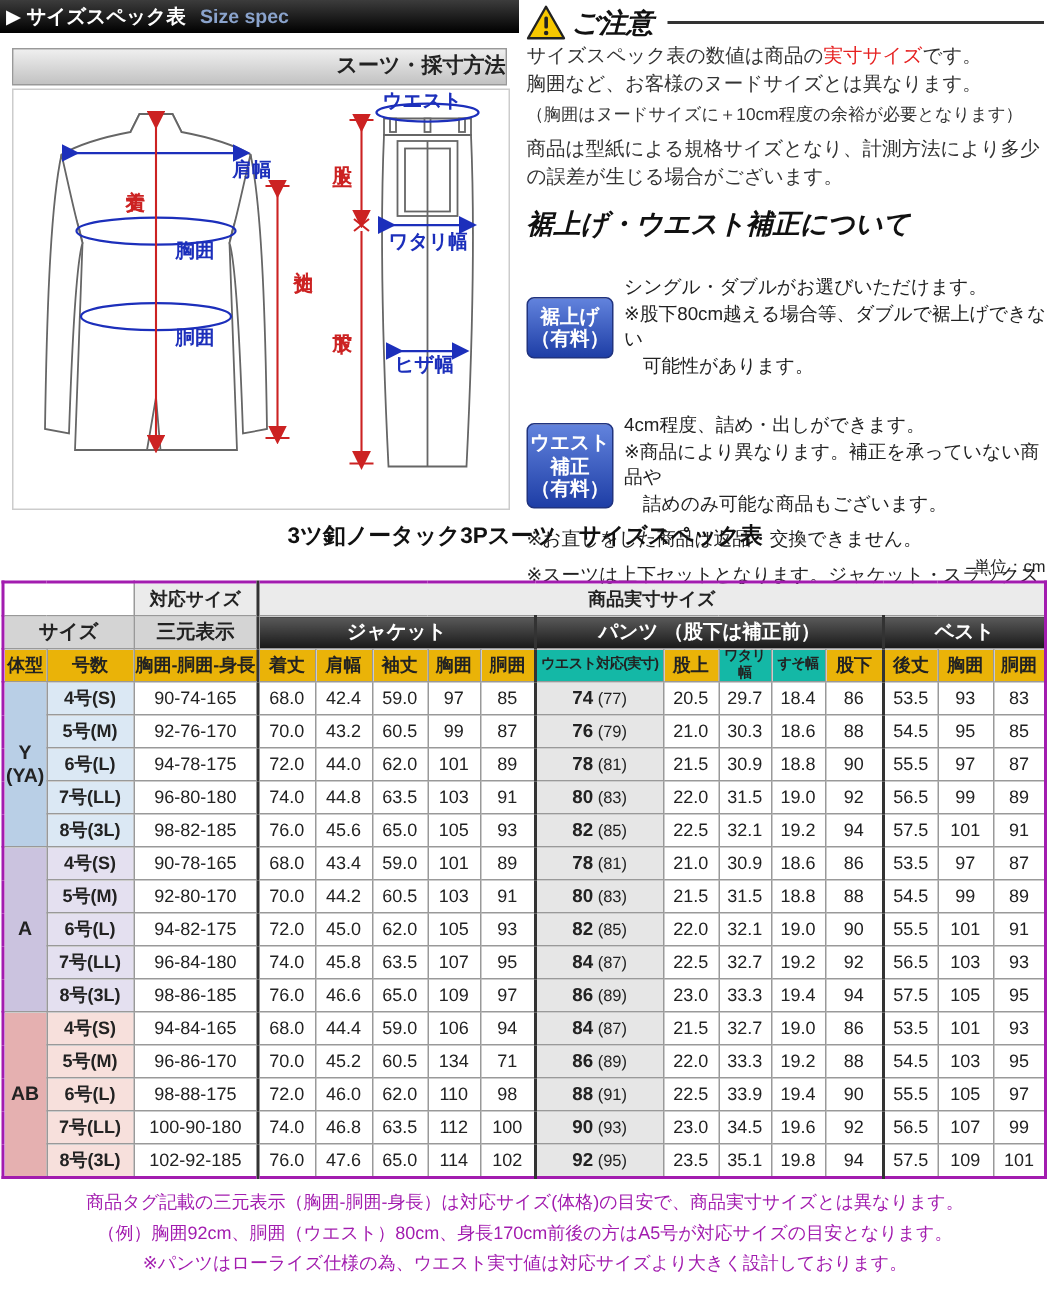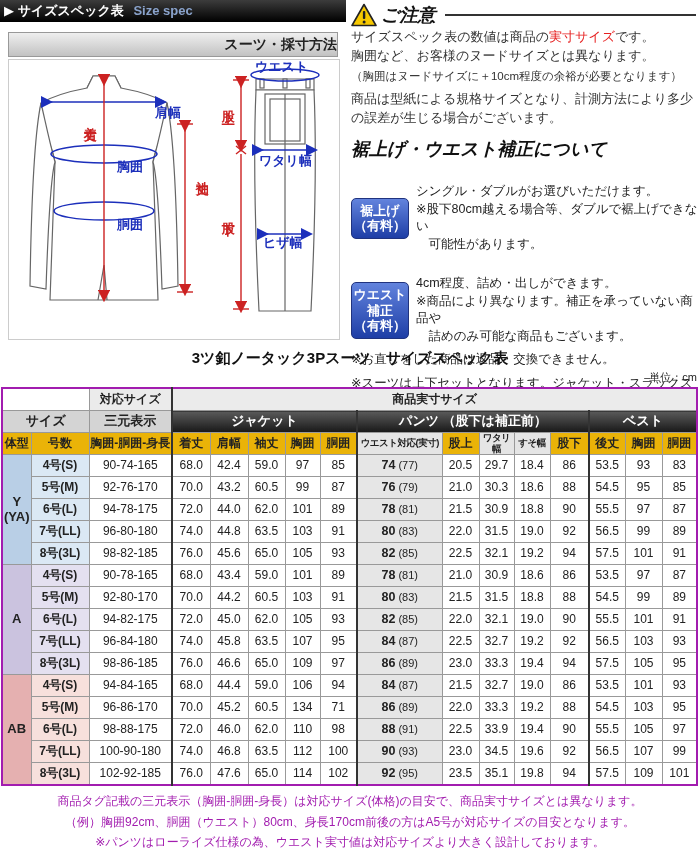--- a/index.html
+++ b/index.html
@@ -46,21 +46,21 @@
   table.spec{border-collapse:collapse;table-layout:fixed;width:697px;margin-left:1px;
              border:2px solid #a21caf;font-size:12px;}
   table.spec th,table.spec td{border:1px solid #999;text-align:center;vertical-align:middle;
              padding:0;height:21px;line-height:1.1;overflow:hidden;}
   table.spec th{font-weight:bold;}
   .h-plain{background:#fff;}
   .h-lgray{background:#ebebeb;font-size:12px;}
   .h-gray{background:#d4d4d4;font-size:13px;}
   .h-dark{background:linear-gradient(#5a5a5a,#181818);color:#fff;font-size:13px;}
   .h-sub{background:#eab308;font-size:12px;}
-  .h-sub-sm{background:#e5e5e5;font-size:9.5px;letter-spacing:-0.5px;}
+  .h-sub-sm{background:#14b8a6;font-size:9.5px;letter-spacing:-0.5px;}
   .sep-l{border-left:2px solid #333 !important;}
   .gtop td{border-top:2px solid #333;}
   td.taikei{font-weight:bold;font-size:13px;white-space:pre-line;}
   td.size-cell{font-weight:bold;font-size:12px;}
   .tone-blue td.taikei{background:#b9cfe6;}
   .tone-blue td.size-cell{background:#dbe8f4;}
   .tone-purple td.taikei{background:#cbc3df;}
   .tone-purple td.size-cell{background:#e4e0f0;}
   .tone-pink td.taikei{background:#e5b0b0;}
   .tone-pink td.size-cell{background:#f7e0dc;}

